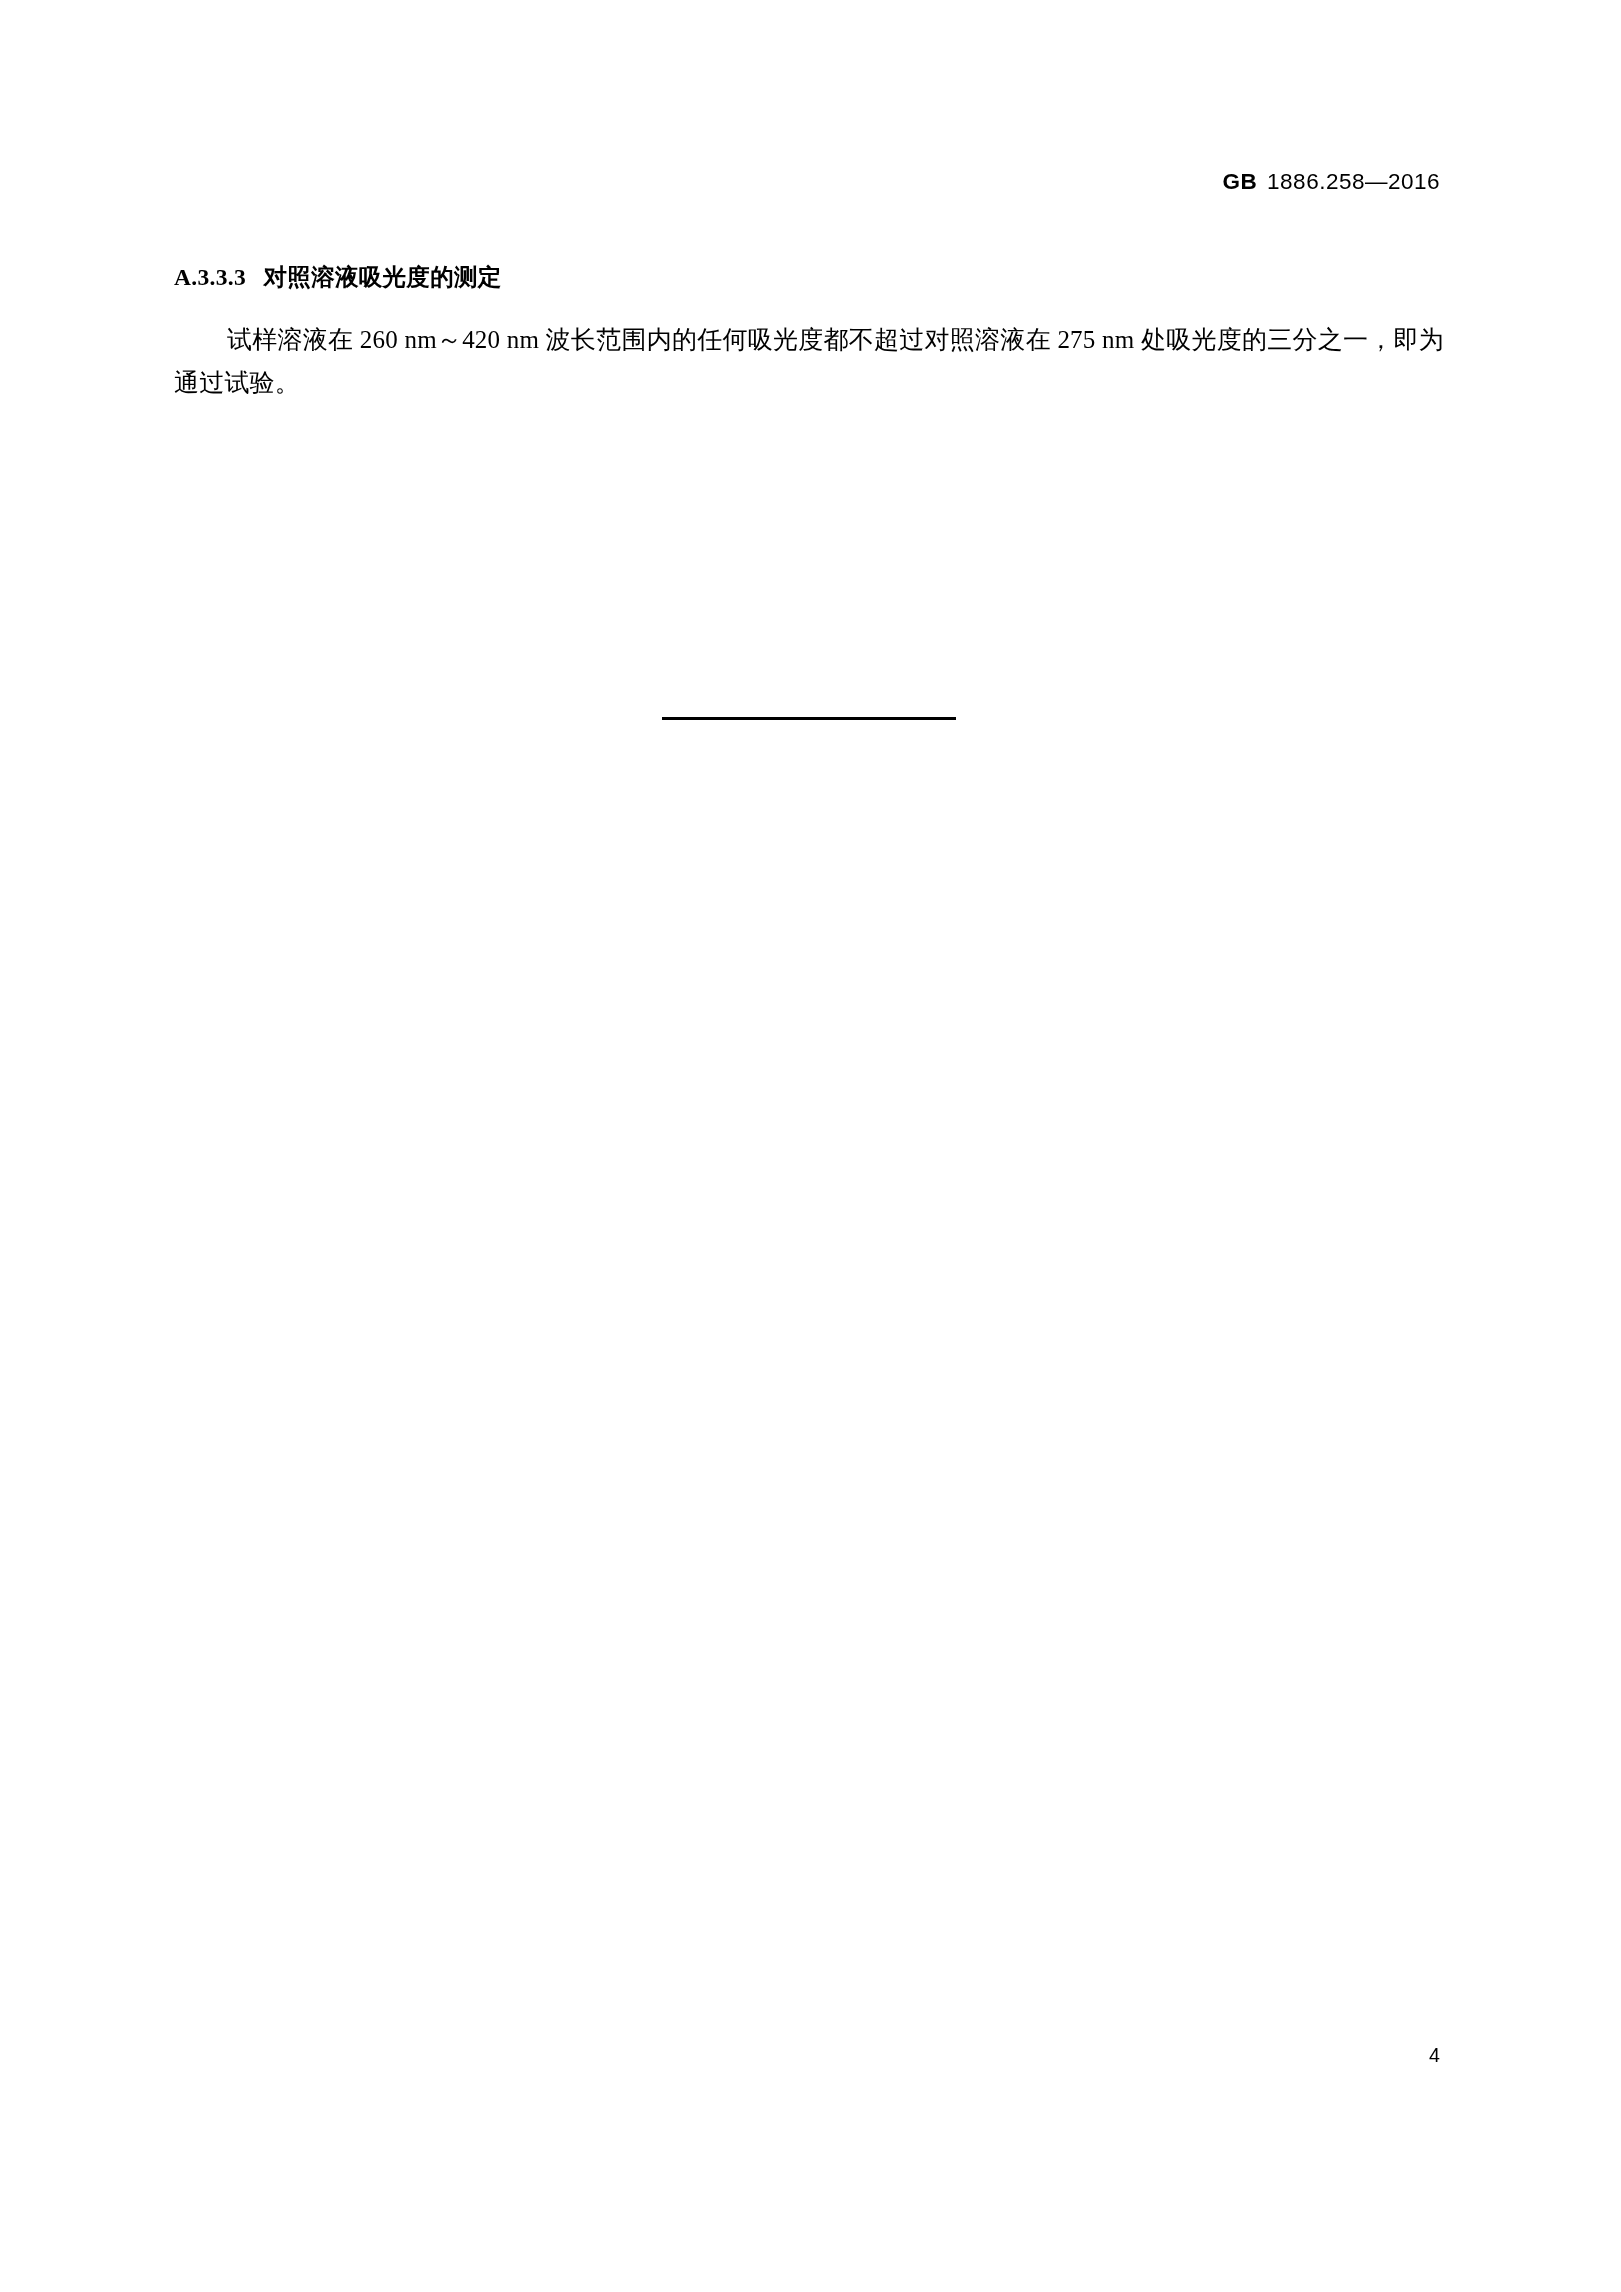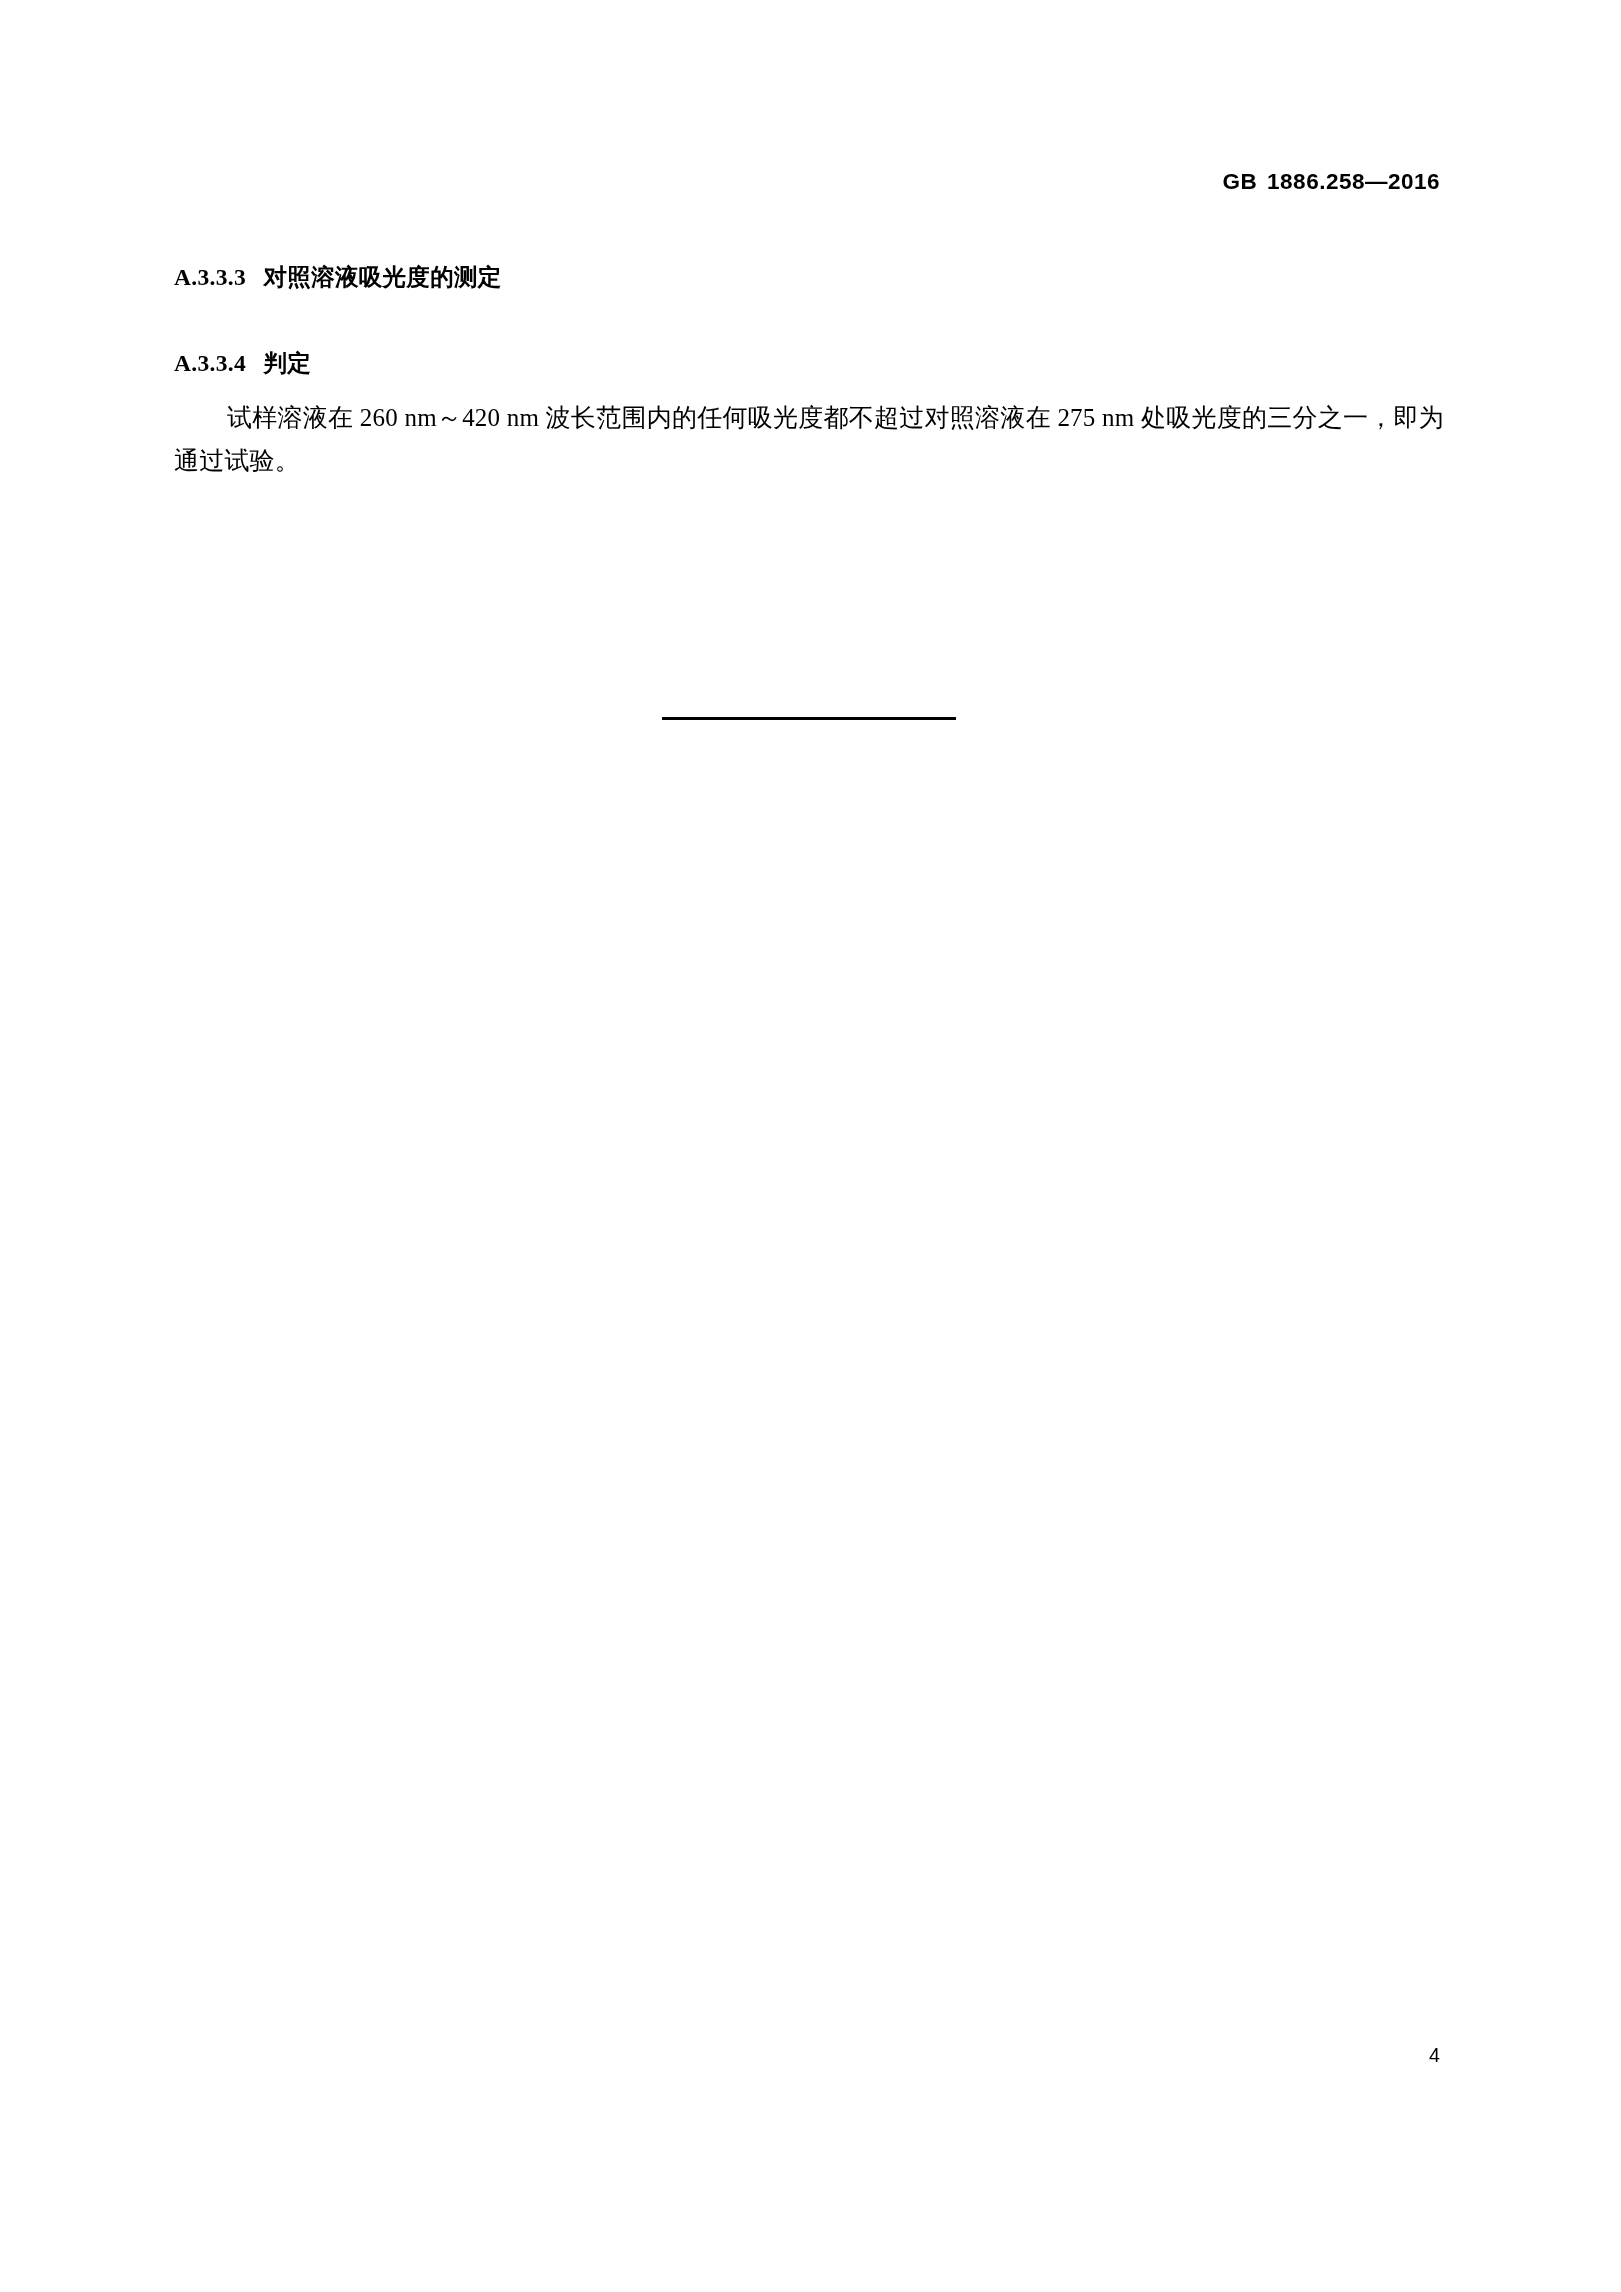--- a/index.html
+++ b/index.html
@@ -27,21 +27,21 @@
     top: 169px;
     right: 181px;
     font-family: "Liberation Sans", "DejaVu Sans", sans-serif;
     font-weight: bold;
     font-size: 22.5px;
     letter-spacing: 0.5px;
     white-space: nowrap;
   }
   .header .std-no {
     margin-left: 9.8px;
-    font-weight: bold;
+    font-weight: normal;
   }
   
   .content {
     position: absolute;
     left: 174px;
     top: 222px;
     width: 1270px;
   }
   p.body-text {
     margin: 0 0 3.9px 0;
@@ -104,23 +104,20 @@
 
     <div class="block-gap-1"></div>
 
     <h3 class="clause">
       <span class="num">A.3.3.3</span><span>对照溶液吸光度的测定</span>
     </h3>
 
 
     <div class="block-gap-2"></div>
 
-    <h3 class="clause">
-      <span class="num">A.3.3.4</span><span>判定</span>
-    </h3>
 
     <p class="body-text indent">试样溶液在 260 nm～420 nm 波长范围内的任何吸光度都不超过对照溶液在 275 nm 处吸光度的三分之一，即为通过试验。</p>
 
   </div>
 
   <div class="end-rule-wrap">
     <span class="end-rule"></span>
   </div>
 
   <div class="page-number">4</div>

